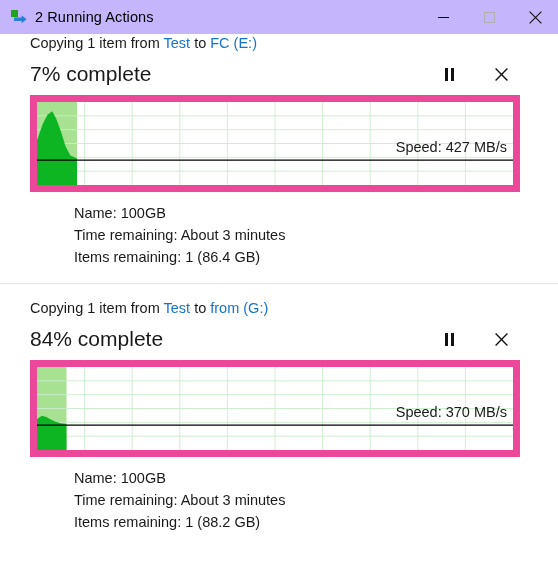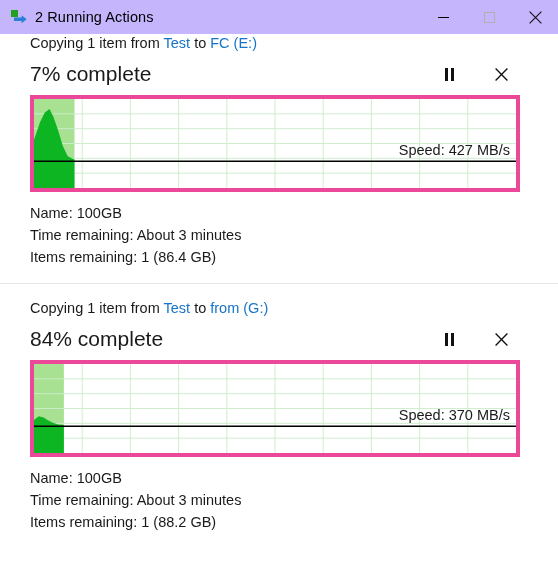--- a/index.html
+++ b/index.html
@@ -140,21 +140,21 @@
     display: block;
     width: 3px;
     height: 13px;
     background: #111;
   }
 
   
   .graph {
     margin-top: 6px;
     height: 97px;
-    border: 4px solid #ec4899;
+    border: 7px solid #ec4899;
     box-sizing: border-box;
     position: relative;
     background: #ffffff;
     overflow: hidden;
   }
   .graph svg {
     display: block;
     width: 100%;
     height: 100%;
   }
@@ -170,20 +170,21 @@
 
   
   .details {
     margin-top: 10px;
     font-size: 14.5px;
     line-height: 22px;
     color: #1a1a1a;
   }
   .details div {
     white-space: nowrap;
+    margin-left: 44px;
   }
 
   .divider {
     height: 1px;
     background: #e6e6e6;
     margin: 15px 0 0 0;
   }
   .sec2-top {
     padding-top: 15px;
   }

